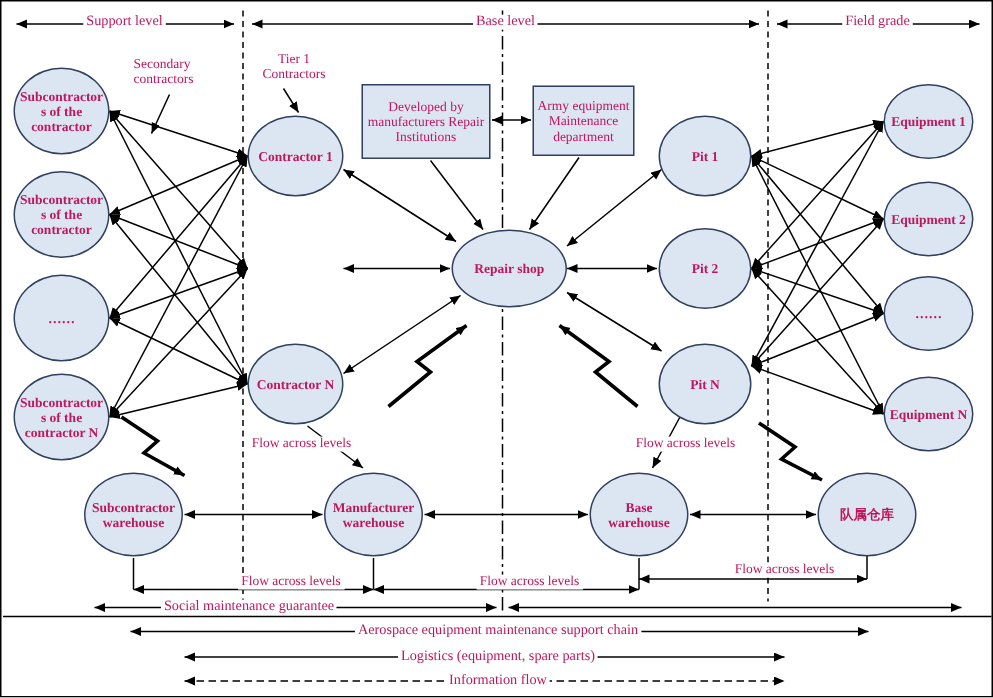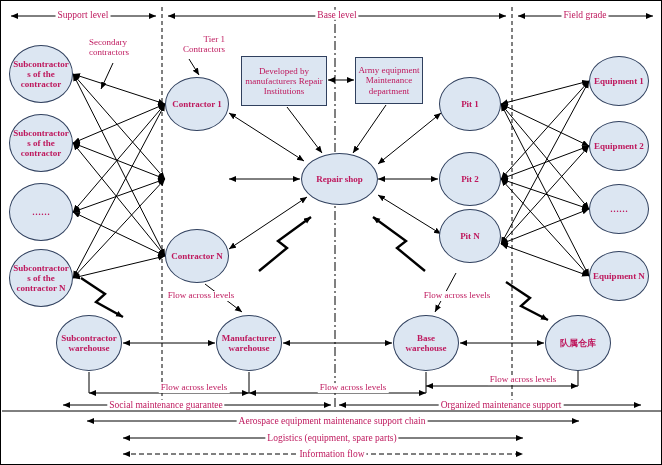--- a/index.html
+++ b/index.html
@@ -139,54 +139,53 @@
       <line class="s d2" x1="122" y1="437" x2="522" y2="437"></line>
       <line class="s d2 infodash" x1="122" y1="453" x2="522" y2="453"></line>
     </g>
   </svg>
 
   <div class="lbl" style="left:82px;top:14px">Support level</div>
   <div class="lbl" style="left:336px;top:14px">Base level</div>
   <div class="lbl" style="left:584px;top:14px">Field grade</div>
 
   <div class="lbl block" style="left:88px;top:37px;width:64px;font-size:9px">Secondary contractors</div>
-  <div class="lbl block" style="left:166px;top:34px;width:58px;font-size:9px;text-align:right">Tier 1 Contractors</div>
+  <div class="lbl block" style="left:166px;top:34px;width:58px;font-size:9px;text-align:center">Tier 1 Contractors</div>
 
   <div class="node ell" style="left:8px;top:44px;width:64px;height:58px">Subcontractors of the contractor</div>
   <div class="node ell" style="left:8px;top:113px;width:64px;height:58px">Subcontractors of the contractor</div>
   <div class="node ell" style="left:8px;top:182px;width:64px;height:58px">……</div>
   <div class="node ell" style="left:8px;top:248px;width:64px;height:58px">Subcontractors of the contractor N</div>
 
   <div class="node ell" style="left:164px;top:76px;width:64px;height:54px">Contractor 1</div>
   <div class="node ell" style="left:164px;top:228px;width:64px;height:54px">Contractor N</div>
 
   <div class="node" style="left:240px;top:55px;width:86px;height:50px">Developed by manufacturers Repair Institutions</div>
   <div class="node" style="left:354px;top:56px;width:68px;height:47px">Army equipment Maintenance department</div>
 
   <div class="node ell" style="left:300px;top:152px;width:77px;height:52px">Repair shop</div>
 
   <div class="node ell" style="left:438px;top:76px;width:62px;height:54px">Pit 1</div>
   <div class="node ell" style="left:438px;top:151px;width:62px;height:54px">Pit 2</div>
-  <div class="node ell" style="left:438px;top:208px;width:62px;height:54px">Pit N</div>
+  <div class="node ell" style="left:438px;top:228px;width:62px;height:54px">Pit N</div>
 
   <div class="node ell" style="left:588px;top:55px;width:60px;height:50px">Equipment 1</div>
   <div class="node ell" style="left:588px;top:120px;width:60px;height:50px">Equipment 2</div>
   <div class="node ell" style="left:588px;top:183px;width:60px;height:50px">……</div>
   <div class="node ell" style="left:588px;top:250px;width:60px;height:50px">Equipment N</div>
 
   <div class="node ell" style="left:55px;top:314px;width:66px;height:56px">Subcontractor warehouse</div>
   <div class="node ell" style="left:215px;top:314px;width:66px;height:56px">Manufacturer warehouse</div>
   <div class="node ell" style="left:392px;top:314px;width:66px;height:56px">Base warehouse</div>
   <div class="node ell" style="left:544px;top:314px;width:66px;height:56px">队属仓库</div>
 
   <div class="lbl" style="left:200px;top:295px;font-size:9px">Flow across levels</div>
   <div class="lbl" style="left:456px;top:295px;font-size:9px">Flow across levels</div>
   <div class="lbl" style="left:193px;top:387px;font-size:9px">Flow across levels</div>
   <div class="lbl" style="left:352px;top:387px;font-size:9px">Flow across levels</div>
   <div class="lbl" style="left:522px;top:379px;font-size:9px">Flow across levels</div>
 
   <div class="lbl" style="left:165px;top:404px">Social maintenance guarantee</div>
-  <div class="lbl" style="left:500px;top:404px">Organized maintenance support</div>
   <div class="lbl" style="left:331px;top:420px">Aerospace equipment maintenance support chain</div>
   <div class="lbl" style="left:331px;top:437px">Logistics (equipment, spare parts)</div>
   <div class="lbl" style="left:331px;top:453px">Information flow</div>
 
 </div>
 
 </body></html>

